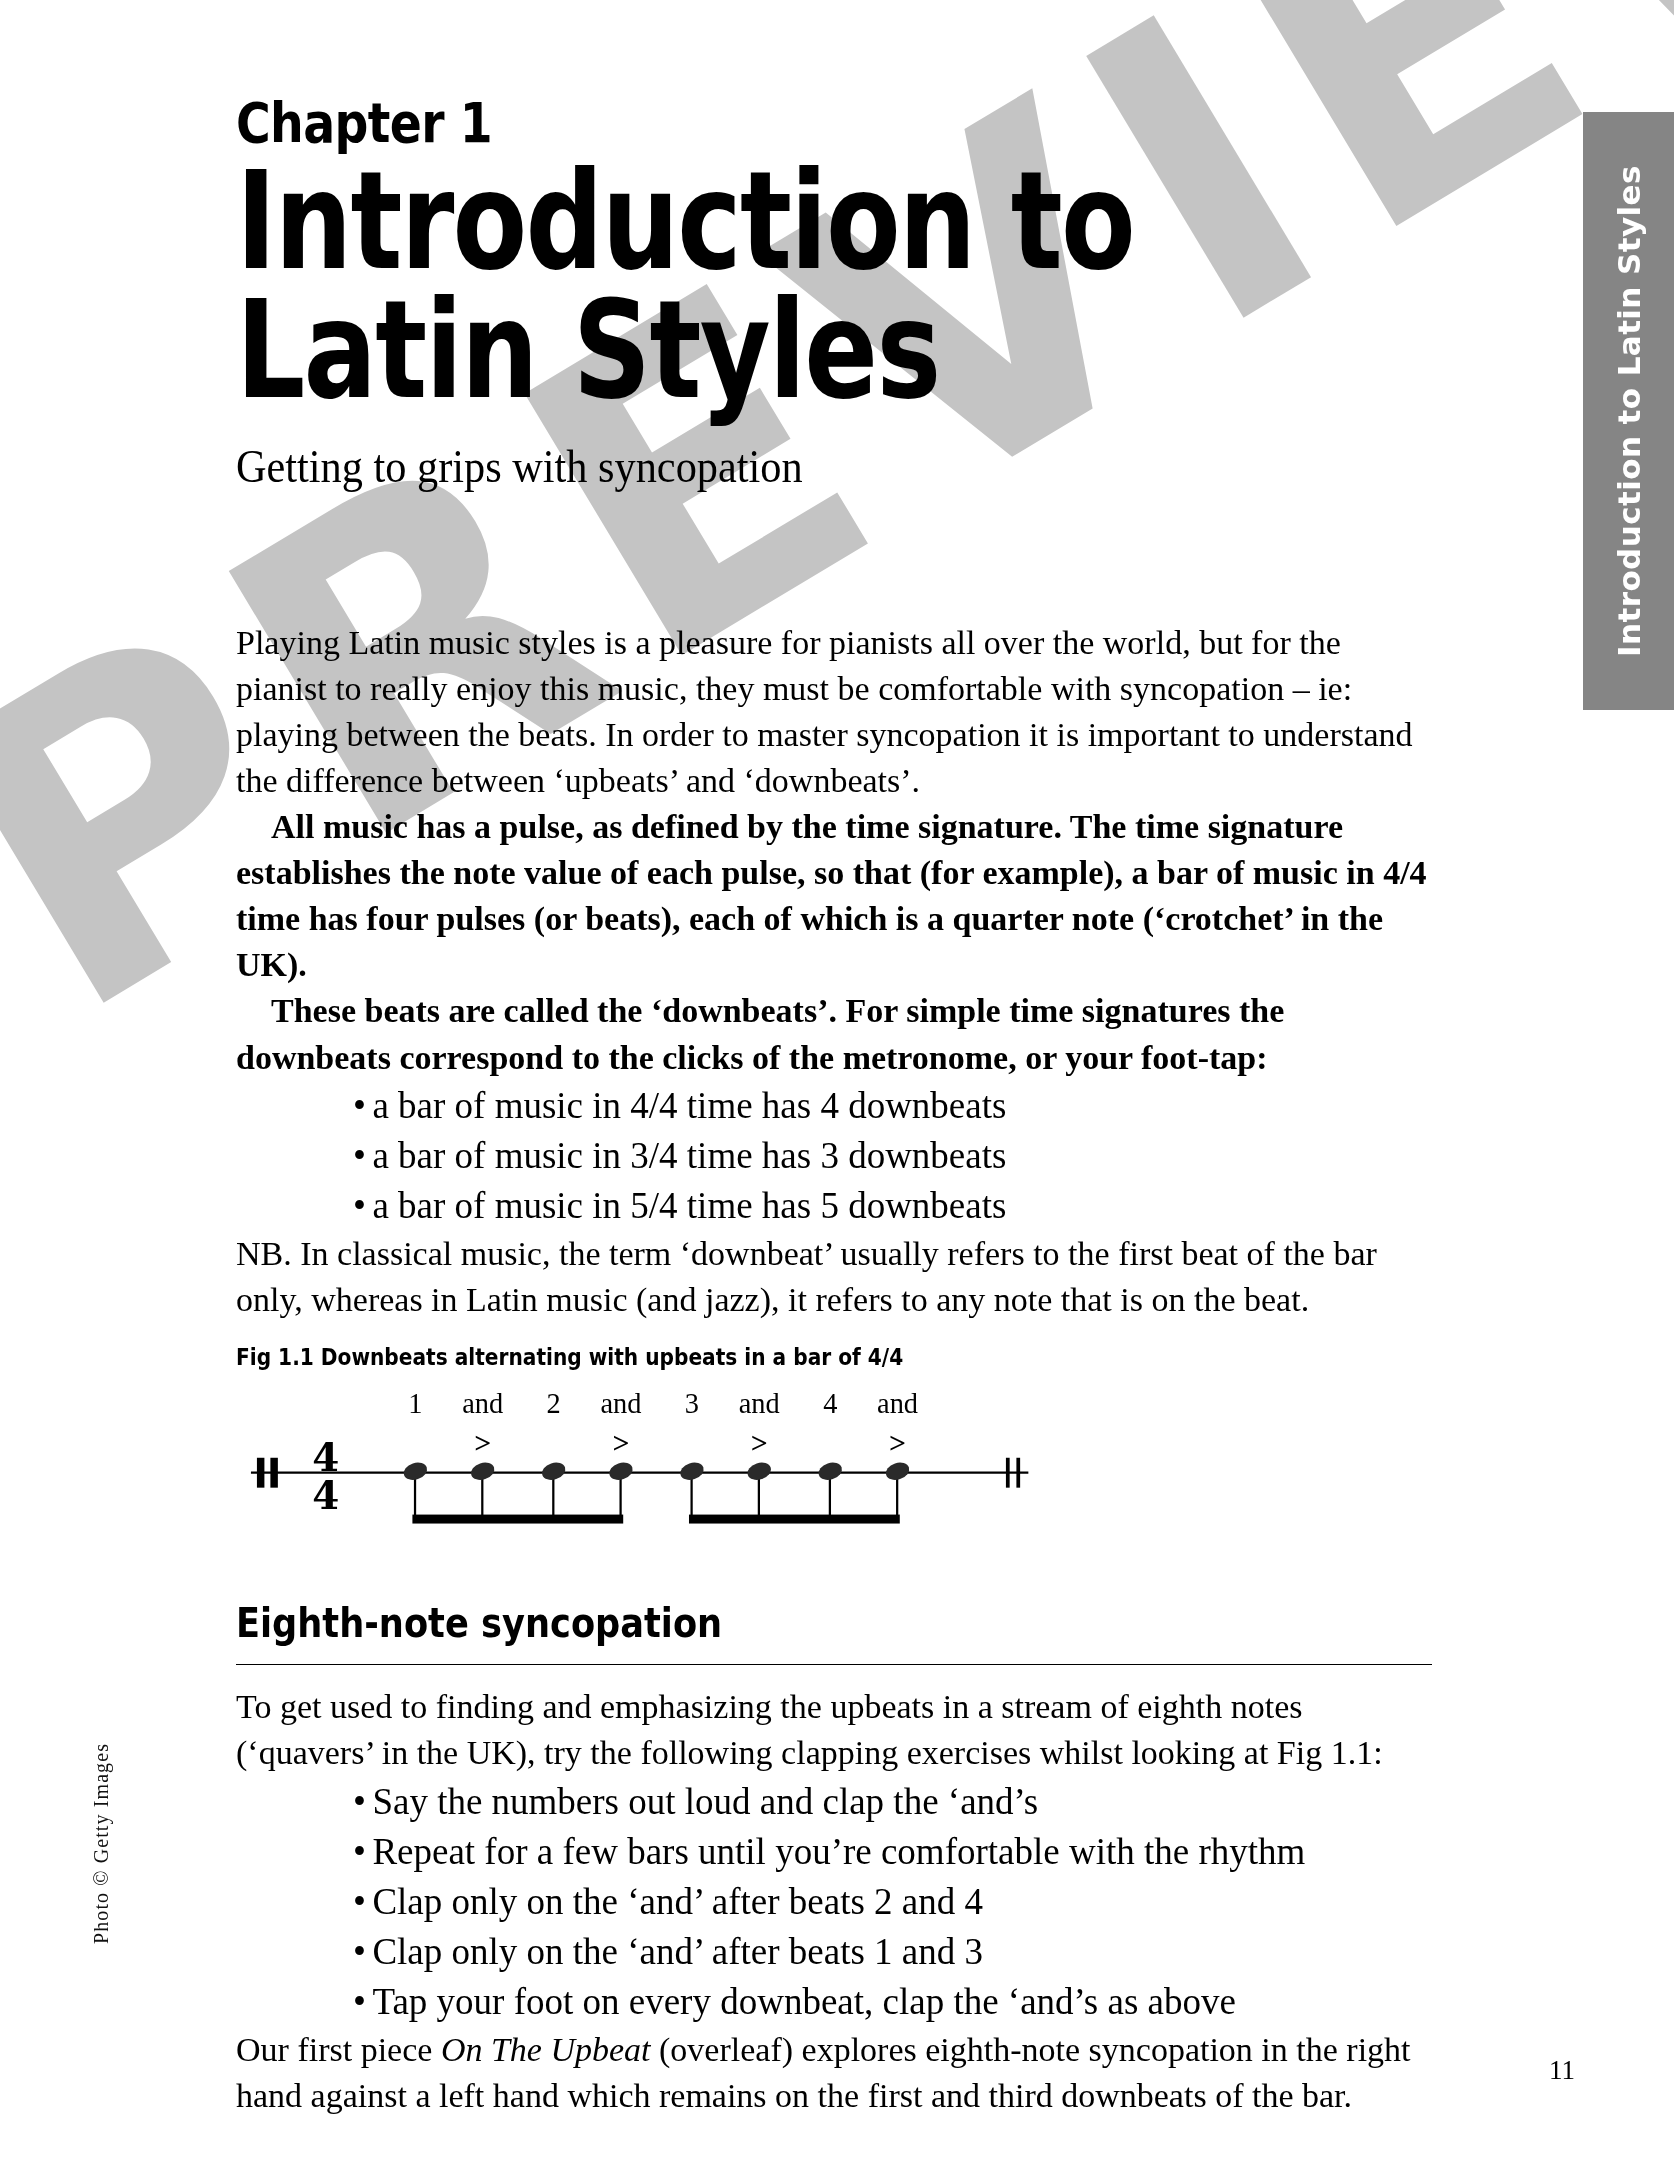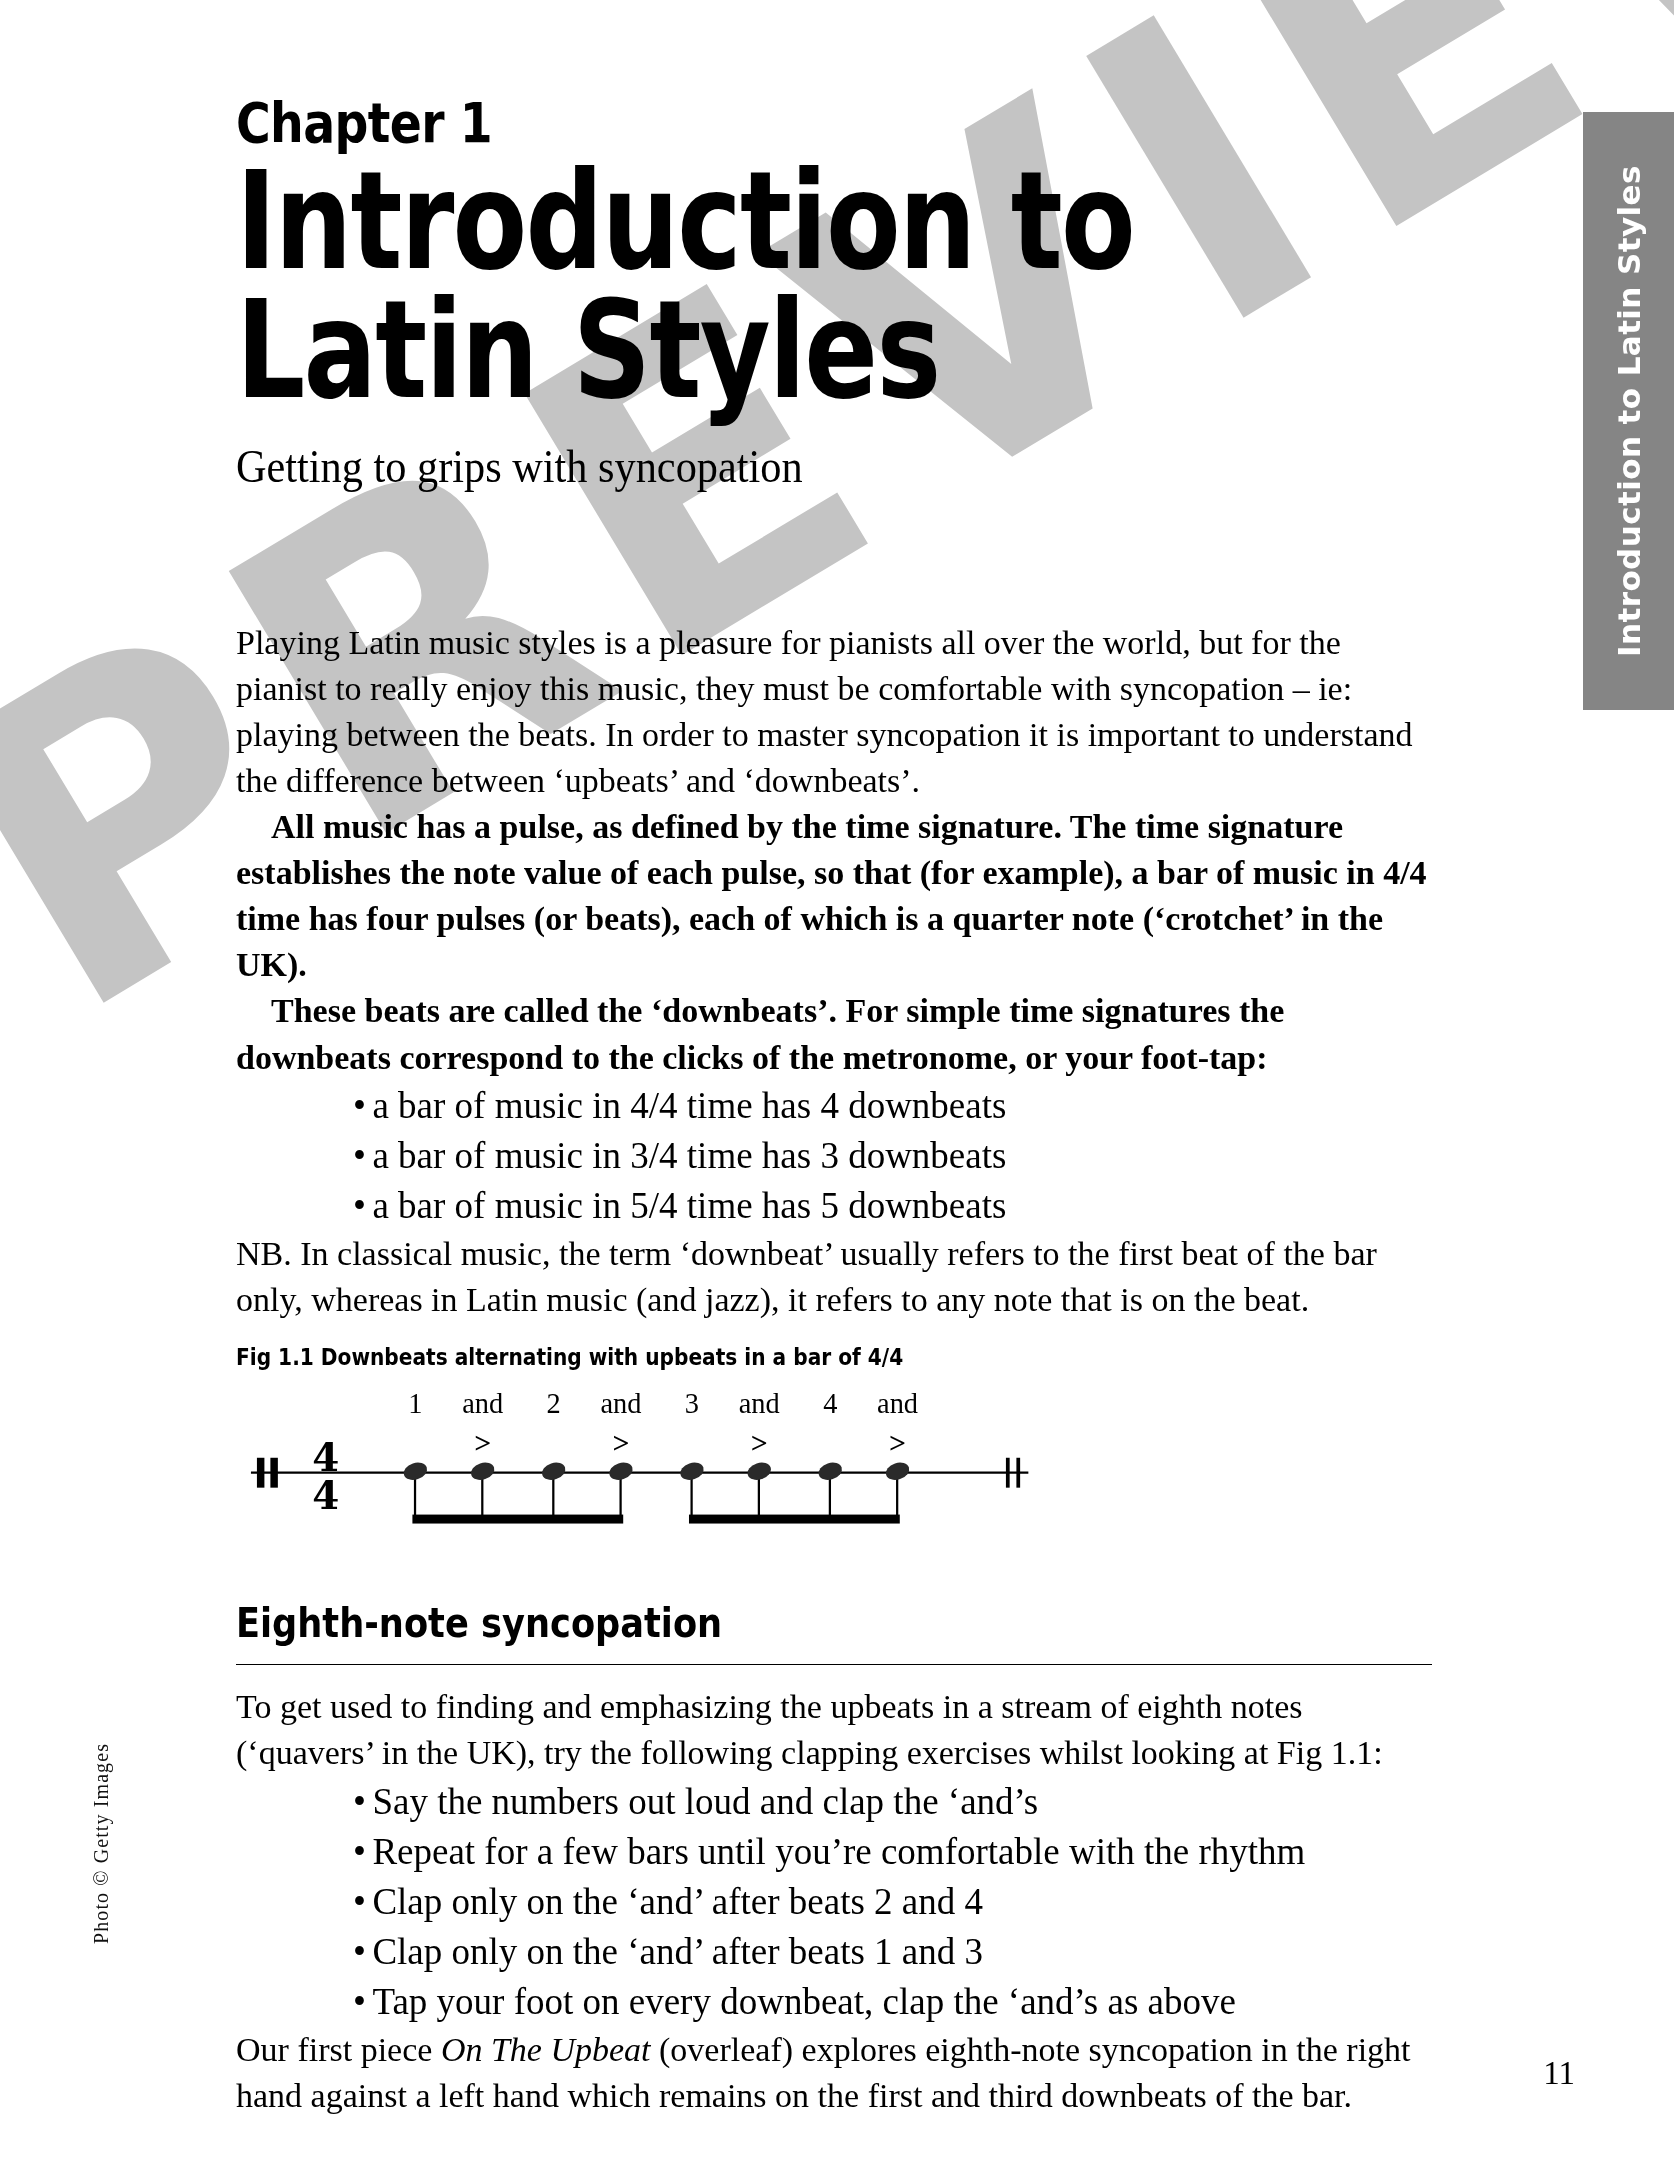--- a/index.html
+++ b/index.html
@@ -190,21 +190,21 @@
     color: #111;
     z-index: 3;
   }
 
   
   #page-number {
     position: absolute;
     right: 99px;
     top: 2055px;
     font-family: "Liberation Serif", serif;
-    font-size: 33px;
+    font-size: 27px;
     z-index: 3;
   }
 </style>
 </head>
 <body>
 
 <div id="page">
 
   <div id="watermark-layer">
     <div id="watermark-text">PREVIEW</div>

